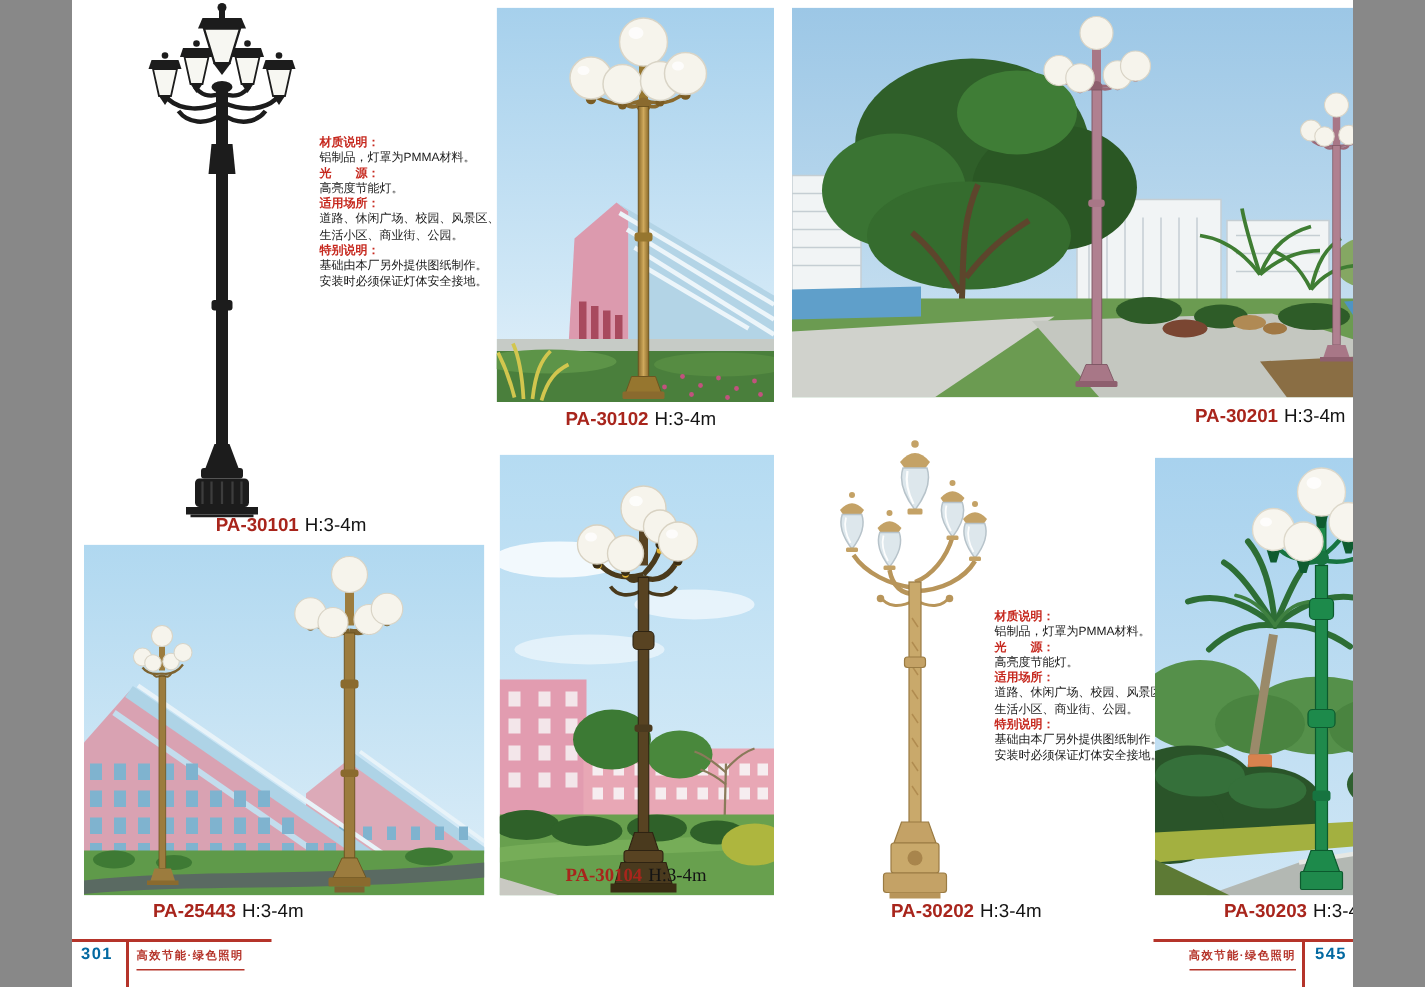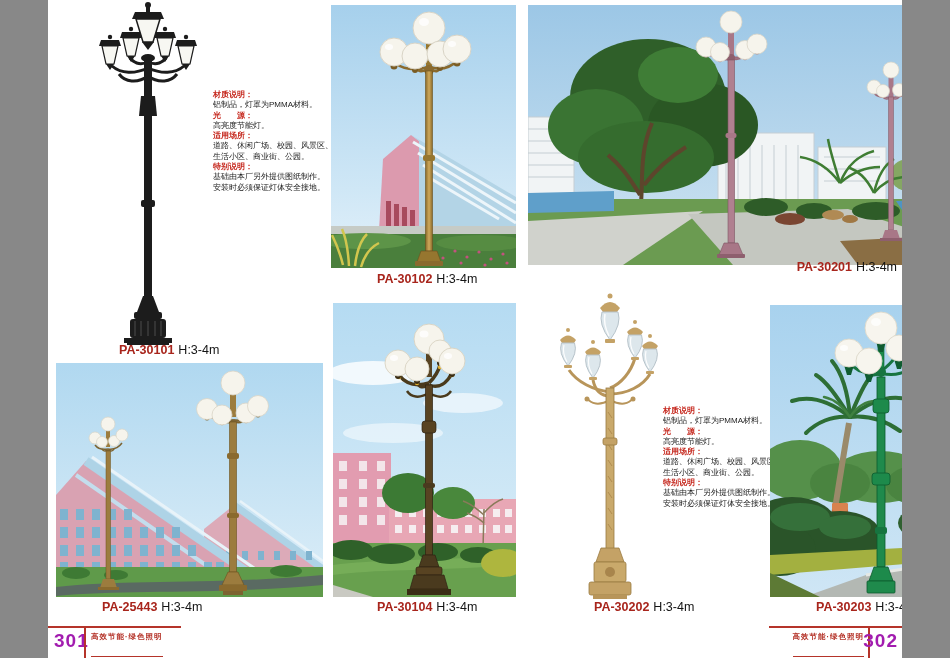--- a/index.html
+++ b/index.html
@@ -5,23 +5,23 @@
   html,body{margin:0;padding:0;background:#888;}
   .page{position:relative;width:854px;height:658px;background:#ffffff;font-family:"Liberation Sans",sans-serif;overflow:hidden;margin:0 auto;}
   .abs{position:absolute;}
   .photo{position:absolute;overflow:hidden;}
   .plabel{position:absolute;font-size:12.5px;white-space:nowrap;color:#111;padding-left:46px;}
   .plabel .model{color:#a8251c;font-weight:bold;}
   .plabel .h{margin-left:4px;color:#141414;font-weight:normal;}
   .desc{position:absolute;width:128px;font-size:8px;line-height:10.3px;color:#1a1a1a;}
   .desc .dh{color:#c6281e;font-weight:bold;}
   .foot{position:absolute;top:626px;height:32px;border-top:2px solid #b5342a;}
-  .pageno{position:absolute;top:2px;font-weight:bold;font-size:19px;color:#a21caf;letter-spacing:1px;}
+  .pageno{position:absolute;top:2px;font-weight:bold;font-size:11px;color:#0369a1;letter-spacing:1px;}
   .vline{position:absolute;top:0;width:2px;height:32px;background:#b5342a;}
-  .slogan{position:absolute;top:4px;font-size:7.5px;font-weight:bold;color:#b5342a;letter-spacing:1px;border-bottom:1px solid #b5342a;padding-bottom:14px;white-space:nowrap;}
+  .slogan{position:absolute;top:4px;font-size:7.5px;font-weight:bold;color:#b5342a;letter-spacing:1px;border-bottom:1px solid #b5342a;padding-bottom:4px;white-space:nowrap;}
 </style>
 </head>
 <body>
 
 <div class="page">
 
   <div class="abs" style="left:25px;top:0px;width:150px;height:345px;">
     <svg width="150" height="345" viewBox="0 0 150 345">
       <g fill="#1c1c1c">
         <circle cx="75" cy="5" r="3"></circle>
@@ -665,46 +665,46 @@
         </g>
       <rect x="107" y="72" width="8" height="190" fill="#1f8a4c" stroke="#0c5a2e" stroke-width="0.8"></rect>
       <rect x="103" y="94" width="16" height="14" rx="3" fill="#1d8a4b" stroke="#0c5a2e" stroke-width="0.8"></rect>
       <rect x="102" y="168" width="18" height="12" rx="3" fill="#1d8a4b" stroke="#0c5a2e" stroke-width="0.8"></rect>
       <rect x="105" y="222" width="12" height="7" rx="2" fill="#177440"></rect>
       <polygon points="104,262 118,262 123,276 99,276" fill="#1d8a4b" stroke="#0c5a2e" stroke-width="0.8"></polygon>
       <rect x="97" y="276" width="28" height="12" rx="1" fill="#1f8a4c" stroke="#0c5a2e" stroke-width="0.8"></rect>
     </svg>
   </div>
 
-  <div class="plabel" style="left:25px;top:343px;width:150px;">
+  <div class="plabel" style="left:25px;top:343px;width:150px;text-align:center;">
     <span class="model">PA-30101</span><span class="h">H:3-4m</span>
   </div>
   <div class="plabel" style="left:283px;top:272px;">
     <span class="model">PA-30102</span><span class="h">H:3-4m</span>
   </div>
-  <div class="plabel" style="right:5px;top:260px;text-align:right;">
+  <div class="plabel" style="right:5px;top:270px;text-align:right;">
     <span class="model">PA-30201</span><span class="h">H:3-4m</span>
   </div>
   <div class="plabel" style="left:8px;top:600px;">
     <span class="model">PA-25443</span><span class="h">H:3-4m</span>
   </div>
-  <div class="plabel" style="left:283px;top:600px;">
+  <div class="plabel" style="left:283px;top:576px;font-family:Liberation Serif, serif;">
     <span class="model">PA-30104</span><span class="h">H:3-4m</span>
   </div>
   <div class="plabel" style="left:500px;top:600px;">
     <span class="model">PA-30202</span><span class="h">H:3-4m</span>
   </div>
   <div class="plabel" style="left:722px;top:600px;text-align:right;">
     <span class="model">PA-30203</span><span class="h">H:3-4m</span>
   </div>
 
   <div class="foot" style="left:0;width:133px;">
     <span class="pageno" style="left:6px;">301</span>
     <span class="vline" style="left:36px;"></span>
     <span class="slogan" style="left:43px;">高效节能·绿色照明</span>
   </div>
   <div class="foot" style="right:0;width:133px;">
     <span class="slogan" style="right:38px;">高效节能·绿色照明</span>
     <span class="vline" style="right:32px;"></span>
-    <span class="pageno" style="right:4px;">302</span>
+    <span class="pageno" style="right:4px;">545</span>
   </div>
 
 </div>
 
 </body></html>

